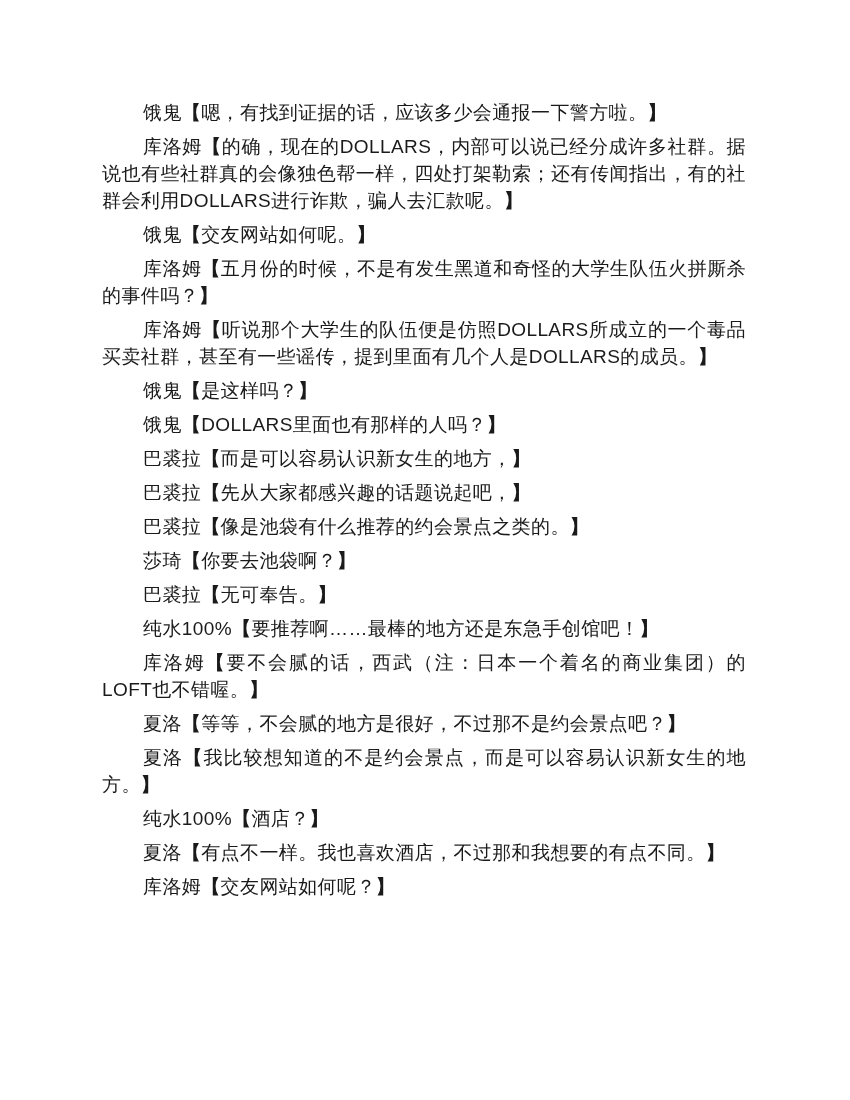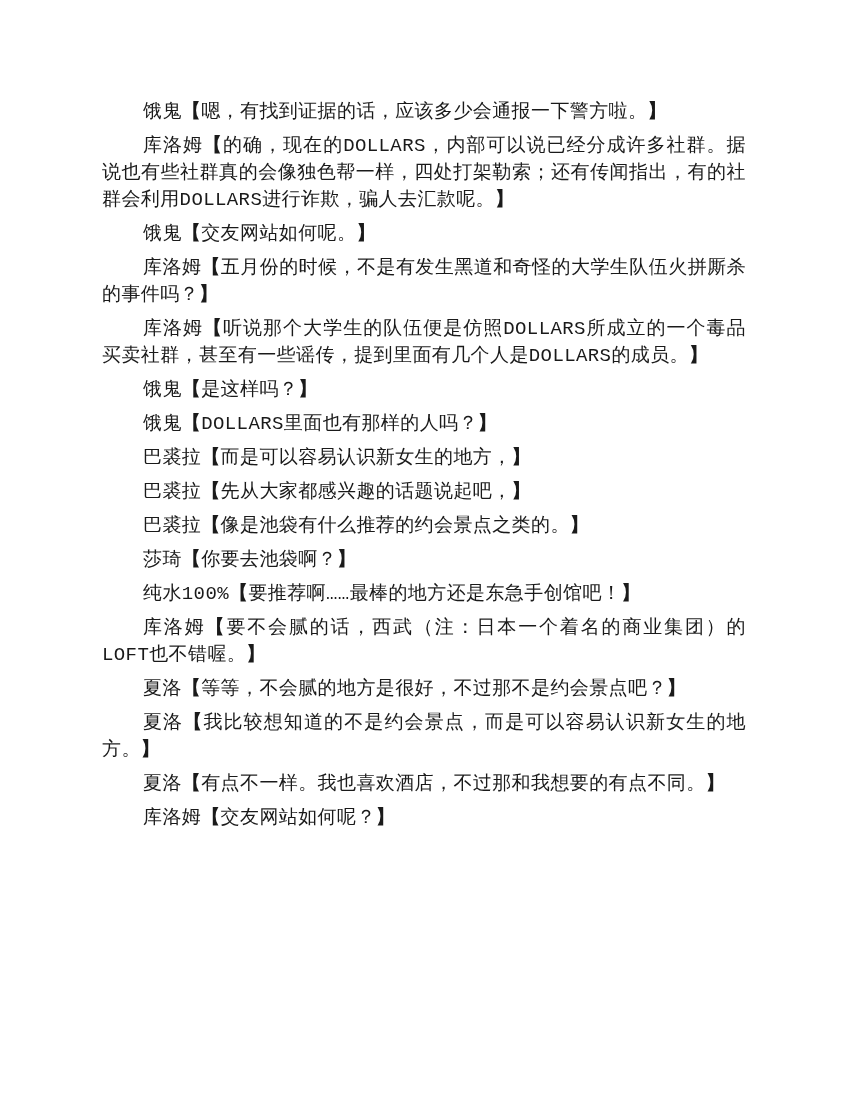--- a/index.html
+++ b/index.html
@@ -11,21 +11,21 @@
       width: 850px;
       height: 1100px;
       position: relative;
       overflow: hidden;
     }
     .page {
       position: absolute;
       left: 102px;
       top: 99px;
       width: 644px;
-      font-family: Liberation Mono, monospace;
+      font-family: Liberation Sans, sans-serif;
       font-size: 19px;
       color: #1a1a1a;
       letter-spacing: 0.4px;
     }
     .para {
       margin: 0 0 7px 0;
       line-height: 27px;
       text-indent: 41px;
       text-align: justify;
     }
@@ -40,19 +40,21 @@
   <p class="para"><span class="speaker">库洛姆</span><span class="bracket-open">【</span><span>的确，现在的DOLLARS，内部可以说已经分成许多社群。据说也有些社群真的会像独色帮一样，四处打架勒索；还有传闻指出，有的社群会利用DOLLARS进行诈欺，骗人去汇款呢。</span><span class="bracket-close">】</span></p>
   <p class="para"><span class="speaker">饿鬼</span><span class="bracket-open">【</span><span>交友网站如何呢。</span><span class="bracket-close">】</span></p>
   <p class="para"><span class="speaker">库洛姆</span><span class="bracket-open">【</span><span>五月份的时候，不是有发生黑道和奇怪的大学生队伍火拼厮杀的事件吗？</span><span class="bracket-close">】</span></p>
   <p class="para"><span class="speaker">库洛姆</span><span class="bracket-open">【</span><span>听说那个大学生的队伍便是仿照DOLLARS所成立的一个毒品买卖社群，甚至有一些谣传，提到里面有几个人是DOLLARS的成员。</span><span class="bracket-close">】</span></p>
   <p class="para"><span class="speaker">饿鬼</span><span class="bracket-open">【</span><span>是这样吗？</span><span class="bracket-close">】</span></p>
   <p class="para"><span class="speaker">饿鬼</span><span class="bracket-open">【</span><span>DOLLARS里面也有那样的人吗？</span><span class="bracket-close">】</span></p>
   <p class="para"><span class="speaker">巴裘拉</span><span class="bracket-open">【</span><span>而是可以容易认识新女生的地方，</span><span class="bracket-close">】</span></p>
   <p class="para"><span class="speaker">巴裘拉</span><span class="bracket-open">【</span><span>先从大家都感兴趣的话题说起吧，</span><span class="bracket-close">】</span></p>
   <p class="para"><span class="speaker">巴裘拉</span><span class="bracket-open">【</span><span>像是池袋有什么推荐的约会景点之类的。</span><span class="bracket-close">】</span></p>
   <p class="para"><span class="speaker">莎琦</span><span class="bracket-open">【</span><span>你要去池袋啊？</span><span class="bracket-close">】</span></p>
+  <p class="para"><span class="speaker">巴裘拉</span><span class="bracket-open">【</span><span>无可奉告。</span><span class="bracket-close">】</span></p>
   <p class="para"><span class="speaker">纯水100%</span><span class="bracket-open">【</span><span>要推荐啊……最棒的地方还是东急手创馆吧！</span><span class="bracket-close">】</span></p>
   <p class="para"><span class="speaker">库洛姆</span><span class="bracket-open">【</span><span>要不会腻的话，西武（注：日本一个着名的商业集团）的LOFT也不错喔。</span><span class="bracket-close">】</span></p>
   <p class="para"><span class="speaker">夏洛</span><span class="bracket-open">【</span><span>等等，不会腻的地方是很好，不过那不是约会景点吧？</span><span class="bracket-close">】</span></p>
   <p class="para"><span class="speaker">夏洛</span><span class="bracket-open">【</span><span>我比较想知道的不是约会景点，而是可以容易认识新女生的地方。</span><span class="bracket-close">】</span></p>
+  <p class="para"><span class="speaker">纯水100%</span><span class="bracket-open">【</span><span>酒店？</span><span class="bracket-close">】</span></p>
   <p class="para"><span class="speaker">夏洛</span><span class="bracket-open">【</span><span>有点不一样。我也喜欢酒店，不过那和我想要的有点不同。</span><span class="bracket-close">】</span></p>
   <p class="para"><span class="speaker">库洛姆</span><span class="bracket-open">【</span><span>交友网站如何呢？</span><span class="bracket-close">】</span></p>
 </div>
 
 </body></html>

